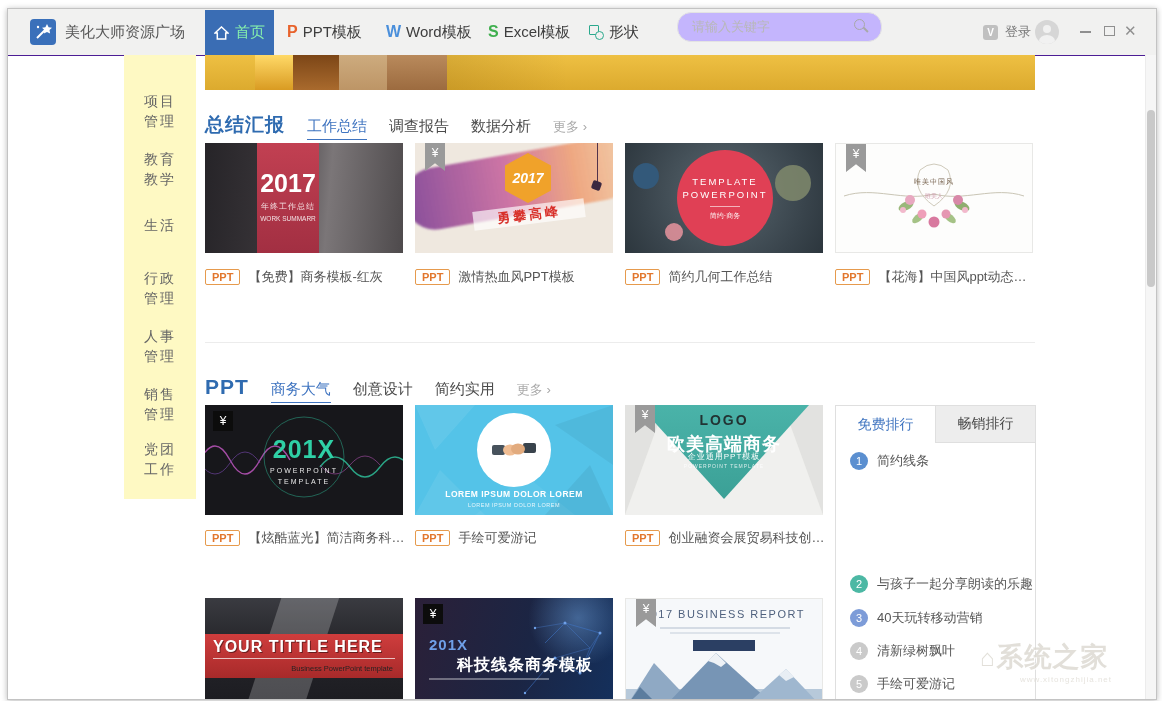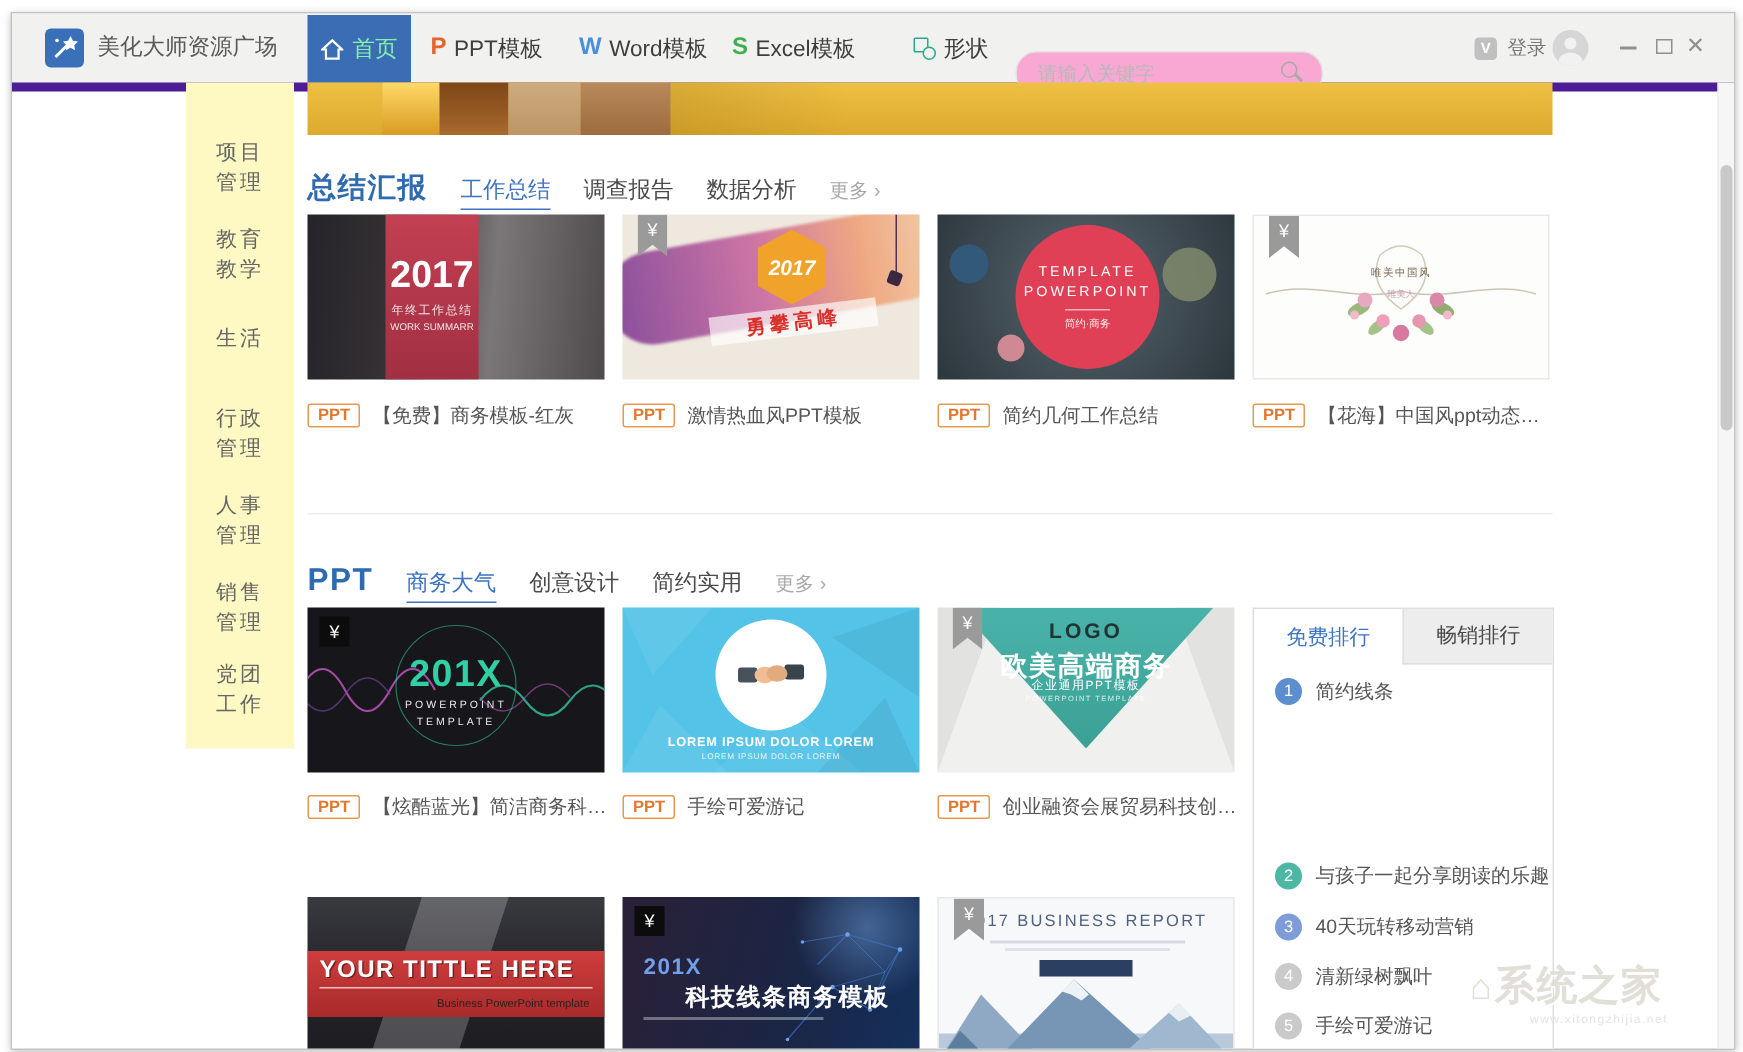--- a/index.html
+++ b/index.html
@@ -1,31 +1,31 @@
 <!DOCTYPE html>
 <html><head>
 <meta charset="utf-8">
 <style>
   html,body{margin:0;padding:0;width:1162px;height:701px;background:#fff;overflow:hidden;
     font-family:"Liberation Sans","DejaVu Sans",sans-serif;cursor:default;}
   #window{position:absolute;left:7px;top:8px;width:1148px;height:690px;background:#fff;
     border:1px solid #c3c3c3;box-shadow:0 1px 6px rgba(0,0,0,.28);overflow:hidden;}
   
-  #titlebar{position:absolute;left:0;top:0;width:100%;height:46px;background:#f1f1f0;border-bottom:6px solid #4c1d95;}
+  #titlebar{position:absolute;left:0;top:0;width:100%;height:46px;background:#f1f1f0;border-bottom:1px solid #4c1d95;}
   #logo{position:absolute;left:22px;top:10px;width:26px;height:26px;background:#3a70ba;border-radius:4px;}
   #app-title{position:absolute;left:57px;top:0;height:46px;line-height:46px;font-size:15px;color:#595959;}
   .tab-home{position:absolute;left:197px;top:1px;width:69px;height:45px;background:#3a6db4;display:flex;align-items:center;justify-content:center;gap:6px;cursor:pointer;}
   .tab-home span{color:#86efac;font-size:15px;}
   .nav-item{position:absolute;top:0;height:46px;display:flex;align-items:center;gap:5px;cursor:pointer;}
   .nav-letter{font-weight:800;font-size:16px;}
   .nav-label{font-size:15px;color:#3e3e3e;}
   .shape-ic{position:relative;width:15px;height:15px;}
   .shape-ic .sq{position:absolute;left:0;top:0;width:8px;height:8px;border:1.5px solid #2aa98d;border-radius:1px;}
   .shape-ic .ci{position:absolute;right:0;bottom:0;width:7px;height:7px;border:1.5px solid #2aa98d;border-radius:50%;background:#f1f1f0;}
-  #searchbox{position:absolute;left:669px;top:25px;width:203px;height:28px;background:#f9a8d4;border:1px solid #e3e3e3;border-radius:14px;}
+  #searchbox{position:absolute;left:669px;top:3px;width:203px;height:28px;background:#c4b5fd;border:1px solid #e3e3e3;border-radius:14px;}
   #searchbox input{position:absolute;left:0;top:0;width:160px;height:26px;border:none;outline:none;background:transparent;
     padding:0 0 0 14px;font-size:13px;color:#555;font-family:inherit;}
   #searchbox input::placeholder{color:#b8b8b8;}
   .lens{position:absolute;right:12px;top:6px;width:15px;height:15px;cursor:pointer;}
   .lens .ring{position:absolute;left:0;top:0;width:9px;height:9px;border:1.5px solid #a8a8a8;border-radius:50%;}
   .lens .stick{position:absolute;left:9px;top:10px;width:6px;height:1.5px;background:#a8a8a8;transform:rotate(45deg);}
   #vip-badge{position:absolute;left:975px;top:16px;width:15px;height:15px;background:#c0c0c0;border-radius:3px;color:#fff;
     font-size:10px;font-weight:bold;text-align:center;line-height:15px;cursor:pointer;}
   #login{position:absolute;left:997px;top:0;height:46px;line-height:46px;font-size:13px;color:#777;cursor:pointer;}
   #avatar{position:absolute;left:1027px;top:11px;width:24px;height:24px;border-radius:50%;background:#d6d6d6;overflow:hidden;cursor:pointer;}
@@ -167,21 +167,21 @@
       <span class="nav-label">PPT模板</span>
     </div>
     <div class="nav-item" style="left:378px;">
       <span class="nav-letter" style="color:#4a8fdb;">W</span>
       <span class="nav-label">Word模板</span>
     </div>
     <div class="nav-item" style="left:480px;">
       <span class="nav-letter" style="color:#3faf4e;">S</span>
       <span class="nav-label">Excel模板</span>
     </div>
-    <div class="nav-item" style="left:601px;align-items:center;">
+    <div class="nav-item" style="left:581px;align-items:center;">
       <span class="shape-ic">
           <span class="sq"></span>
           <span class="ci"></span>
         </span>
       <span class="nav-label">形状</span>
     </div>
 
     <div id="searchbox">
       <input type="text" placeholder="请输入关键字" style="">
       <span class="lens">

